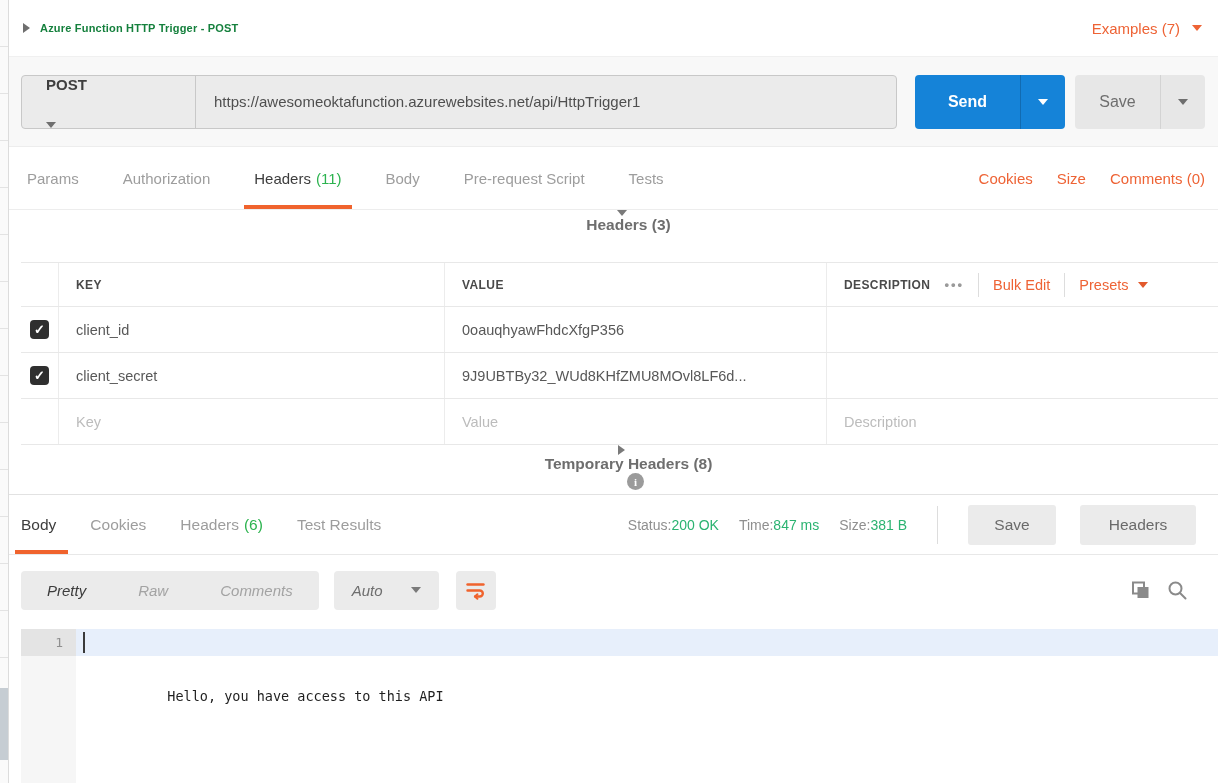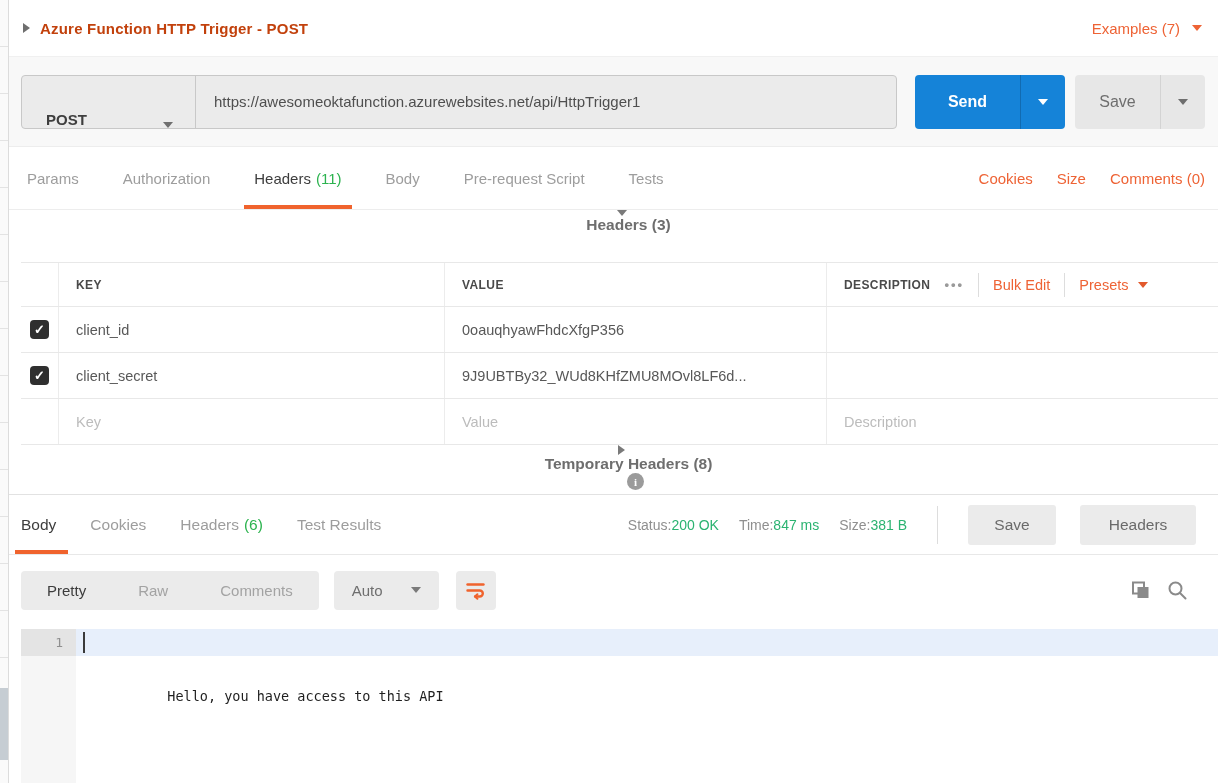--- a/index.html
+++ b/index.html
@@ -15,32 +15,32 @@
 
   .main { flex:1; display:flex; flex-direction:column; min-width:0; }
 
   
   .title-bar { height:57px; display:flex; align-items:center; padding:0 16px 0 14px;
     border-bottom:1px solid #f0f0f0; }
   .caret-right { width:0; height:0; border-top:5px solid transparent; border-bottom:5px solid transparent;
     border-left:7px solid #6f6f6f; display:inline-block; }
   .caret-down { width:0; height:0; border-left:5px solid transparent; border-right:5px solid transparent;
     border-top:6px solid currentColor; display:inline-block; }
-  .page-title { font-size:15px; font-weight:700; color:#c2410c; margin-left:10px; letter-spacing:.2px; }
+  .page-title { font-size:11px; font-weight:700; color:#15803d; margin-left:10px; letter-spacing:.2px; }
   .examples { margin-left:auto; display:flex; align-items:center; gap:12px; color:#ee6335;
     font-size:15px; cursor:pointer; }
 
   
   .request-bar { height:90px; background:#f8f8f8; border-bottom:1px solid #ededed;
     display:flex; align-items:center; padding:0 13px 0 12px; }
   .url-group { flex:1; height:54px; display:flex; border:1px solid #c8c8c8; border-radius:4px;
     background:#ebebeb; overflow:hidden; margin-right:18px; }
-  .method-select { width:174px; display:flex; align-items:flex-end; justify-content:space-between;
+  .method-select { width:174px; display:flex; align-items:flex-start; justify-content:space-between;
     padding:0 22px 0 24px; border-right:1px solid #c8c8c8; color:#3e3e3e; font-size:15px;
-    font-weight:700; cursor:pointer; }
+    font-weight:700; cursor:pointer;flex-direction:column; }
   .method-select .caret-down { color:#6f6f6f; }
   .url-input { flex:1; background:transparent; border:none; outline:none; padding:0 18px;
     font-family:"Liberation Sans",sans-serif; font-size:15px; color:#4f4f4f; }
   .btn-split { height:54px; border-radius:4px; display:flex; overflow:hidden; flex:0 0 auto; }
   .send { background:#1583d8; color:#fff; width:150px; }
   .send .btn-main { border-right:1px solid rgba(0,0,0,.18); font-weight:700; }
   .send .caret-down { color:#fff; }
   .save { background:#e7e7e7; color:#6e6e6e; width:130px; margin-left:10px; }
   .save .btn-main { border-right:1px solid #d3d3d3; }
   .btn-main { flex:1; display:flex; align-items:center; justify-content:center; font-size:16px; cursor:pointer; }
@@ -100,21 +100,21 @@
   .status-pair { display:flex; white-space:nowrap; }
   .status-label { color:#8f8f8f; }
   .status-value { color:#2bb371; }
   .resp-vdiv { width:1px; background:#ddd; height:38px; align-self:center; margin:0 30px; }
   .gray-btn { background:#ebebeb; border:none; border-radius:3px; color:#6a6a6a; font-size:15.5px;
     font-family:"Liberation Sans",sans-serif; height:40px; align-self:center; cursor:pointer; }
   .save-resp { width:88px; }
   .download-resp { width:116px; margin-left:24px; }
 
   
-  .response-toolbar { height:70px; display:flex; align-items:center; padding:0 30px 0 12px; }
+  .response-toolbar { height:70px; display:flex; align-items:center; padding:0 30px 0 12px;font-style:italic; }
   .segmented { display:flex; align-items:center; background:#ebebeb; border-radius:4px; height:39px; }
   .seg-item { padding:0 26px; font-size:15px; color:#a3a3a3; cursor:pointer; line-height:39px; }
   .seg-item.active { color:#3c3c3c; }
   .auto-btn { margin-left:15px; height:39px; background:#ebebeb; border-radius:4px; display:flex;
     align-items:center; gap:28px; padding:0 18px; color:#6e6e6e; font-size:15px; cursor:pointer; }
   .auto-btn .caret-down { color:#7a7a7a; }
   .wrap-btn { margin-left:17px; width:40px; height:39px; background:#ebebeb; border-radius:4px;
     display:flex; align-items:center; justify-content:center; cursor:pointer; }
   .right-icons { margin-left:auto; display:flex; align-items:center; gap:16px; }
   .icon-btn { cursor:pointer; display:flex; }

